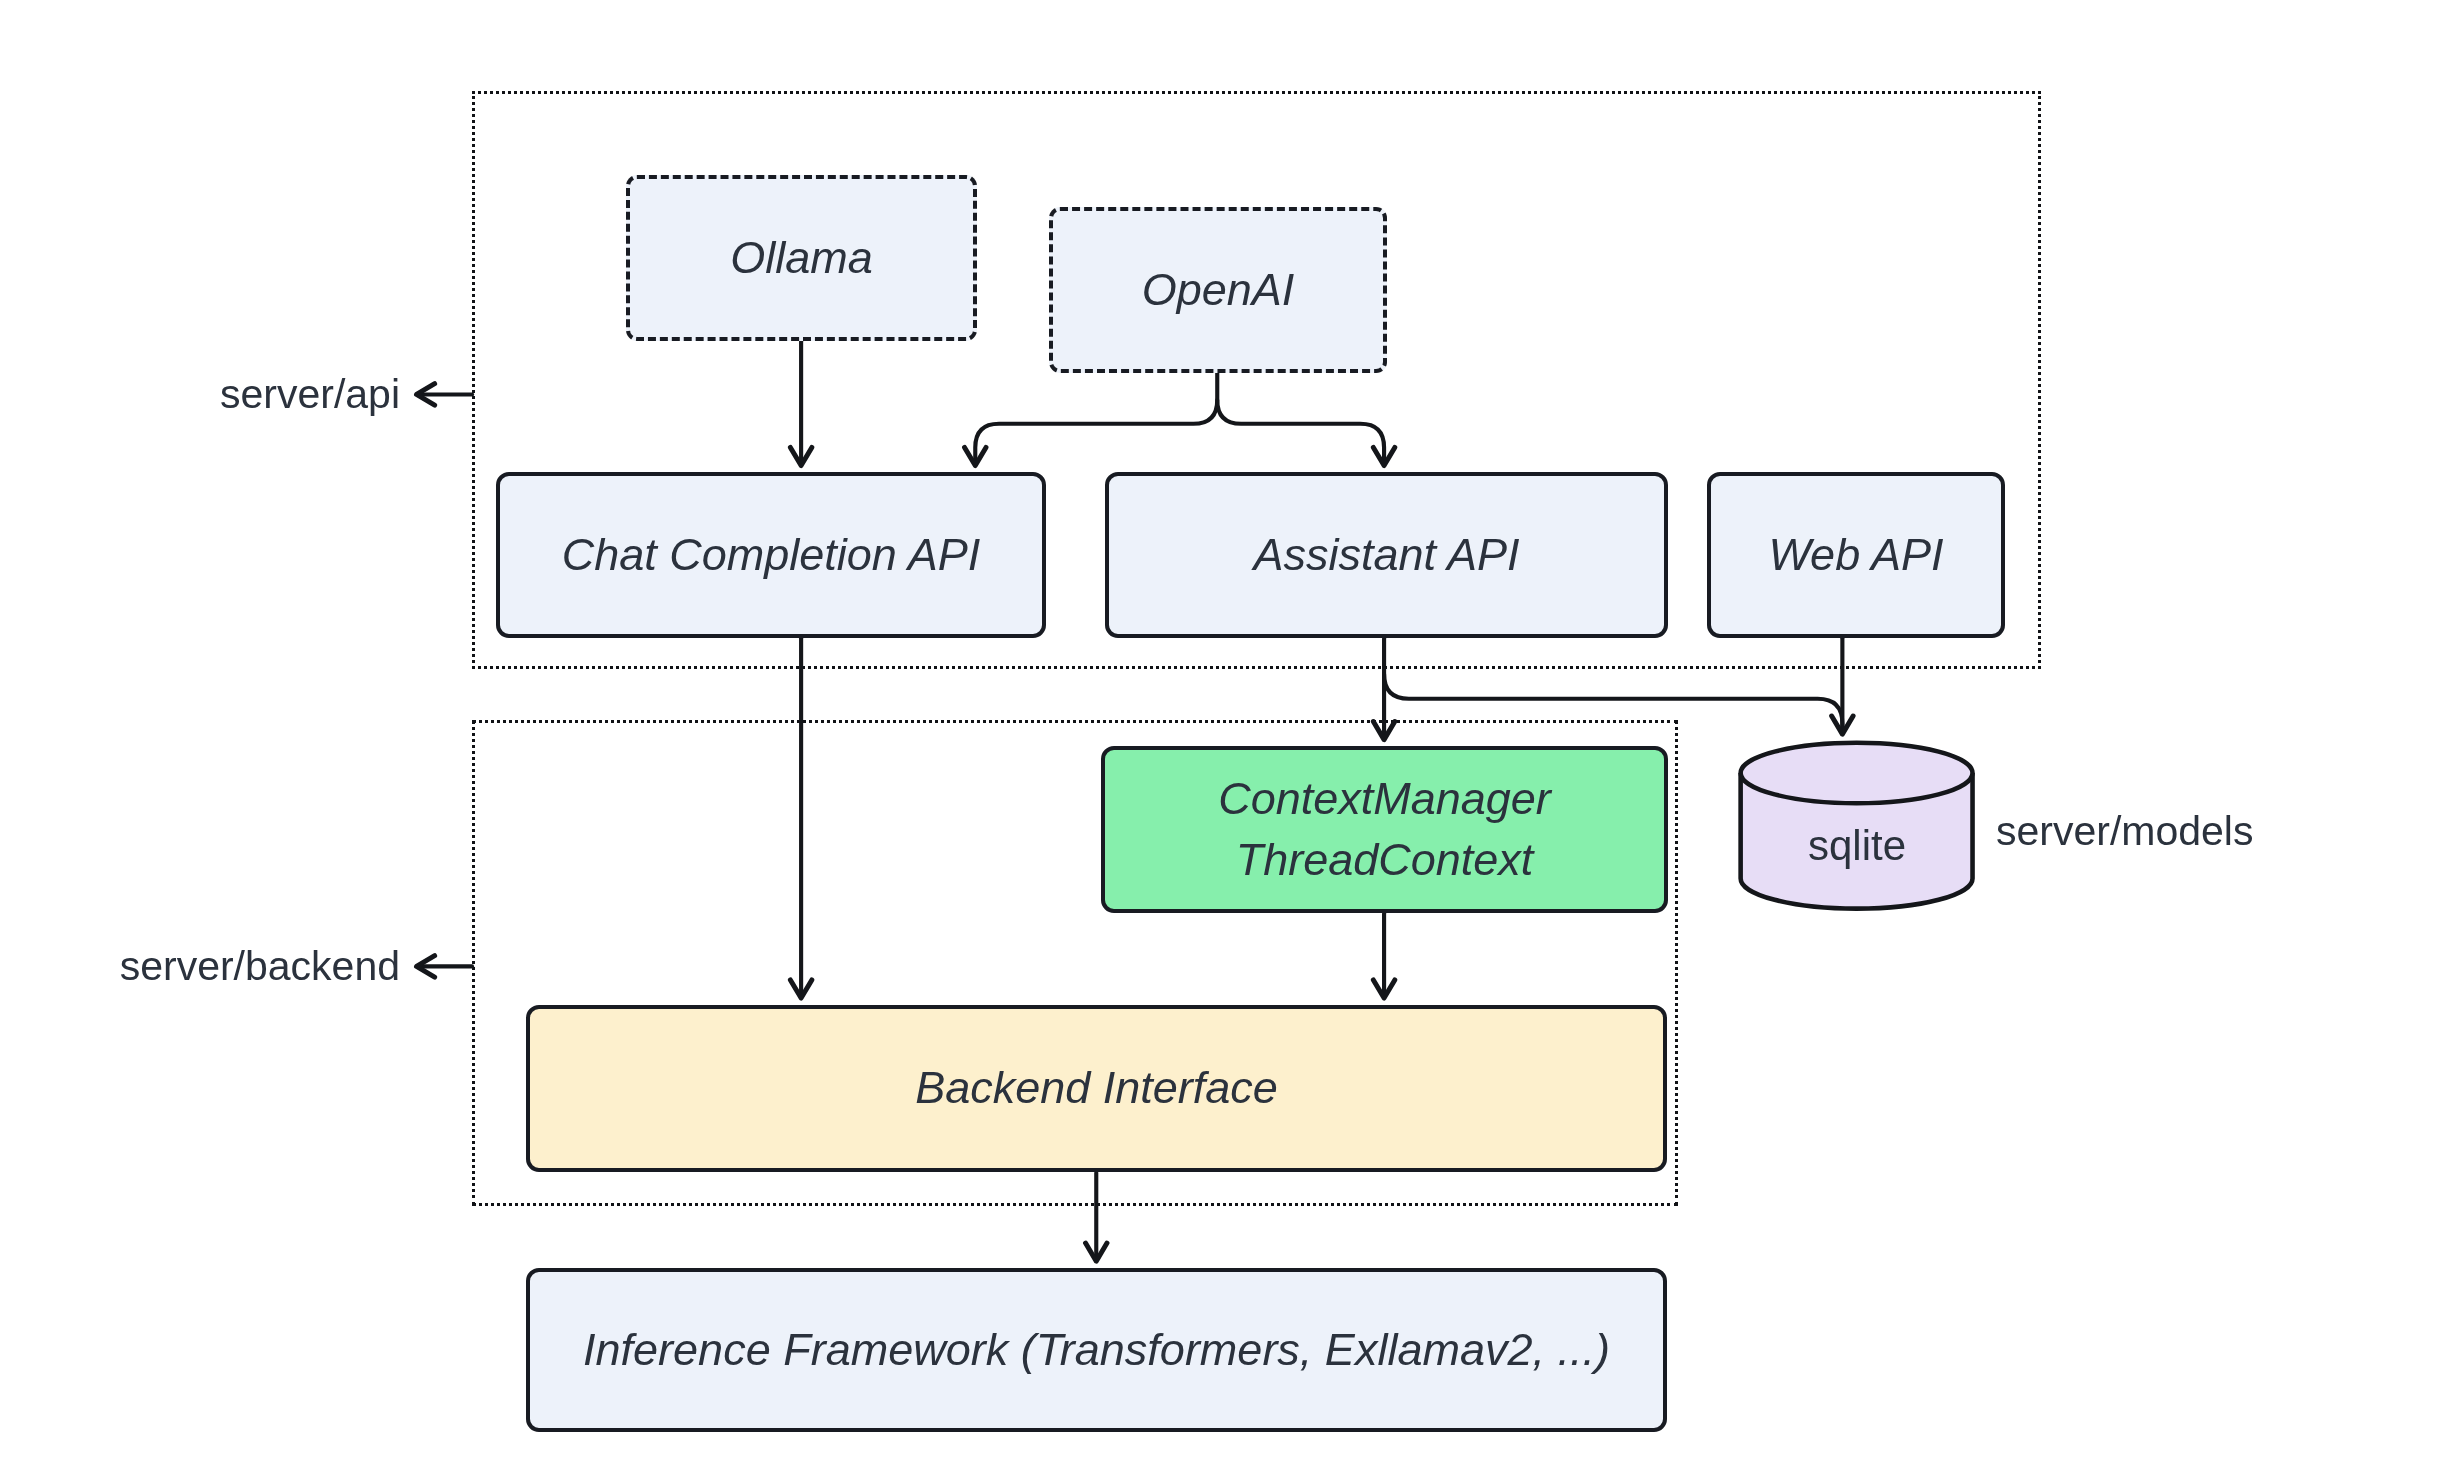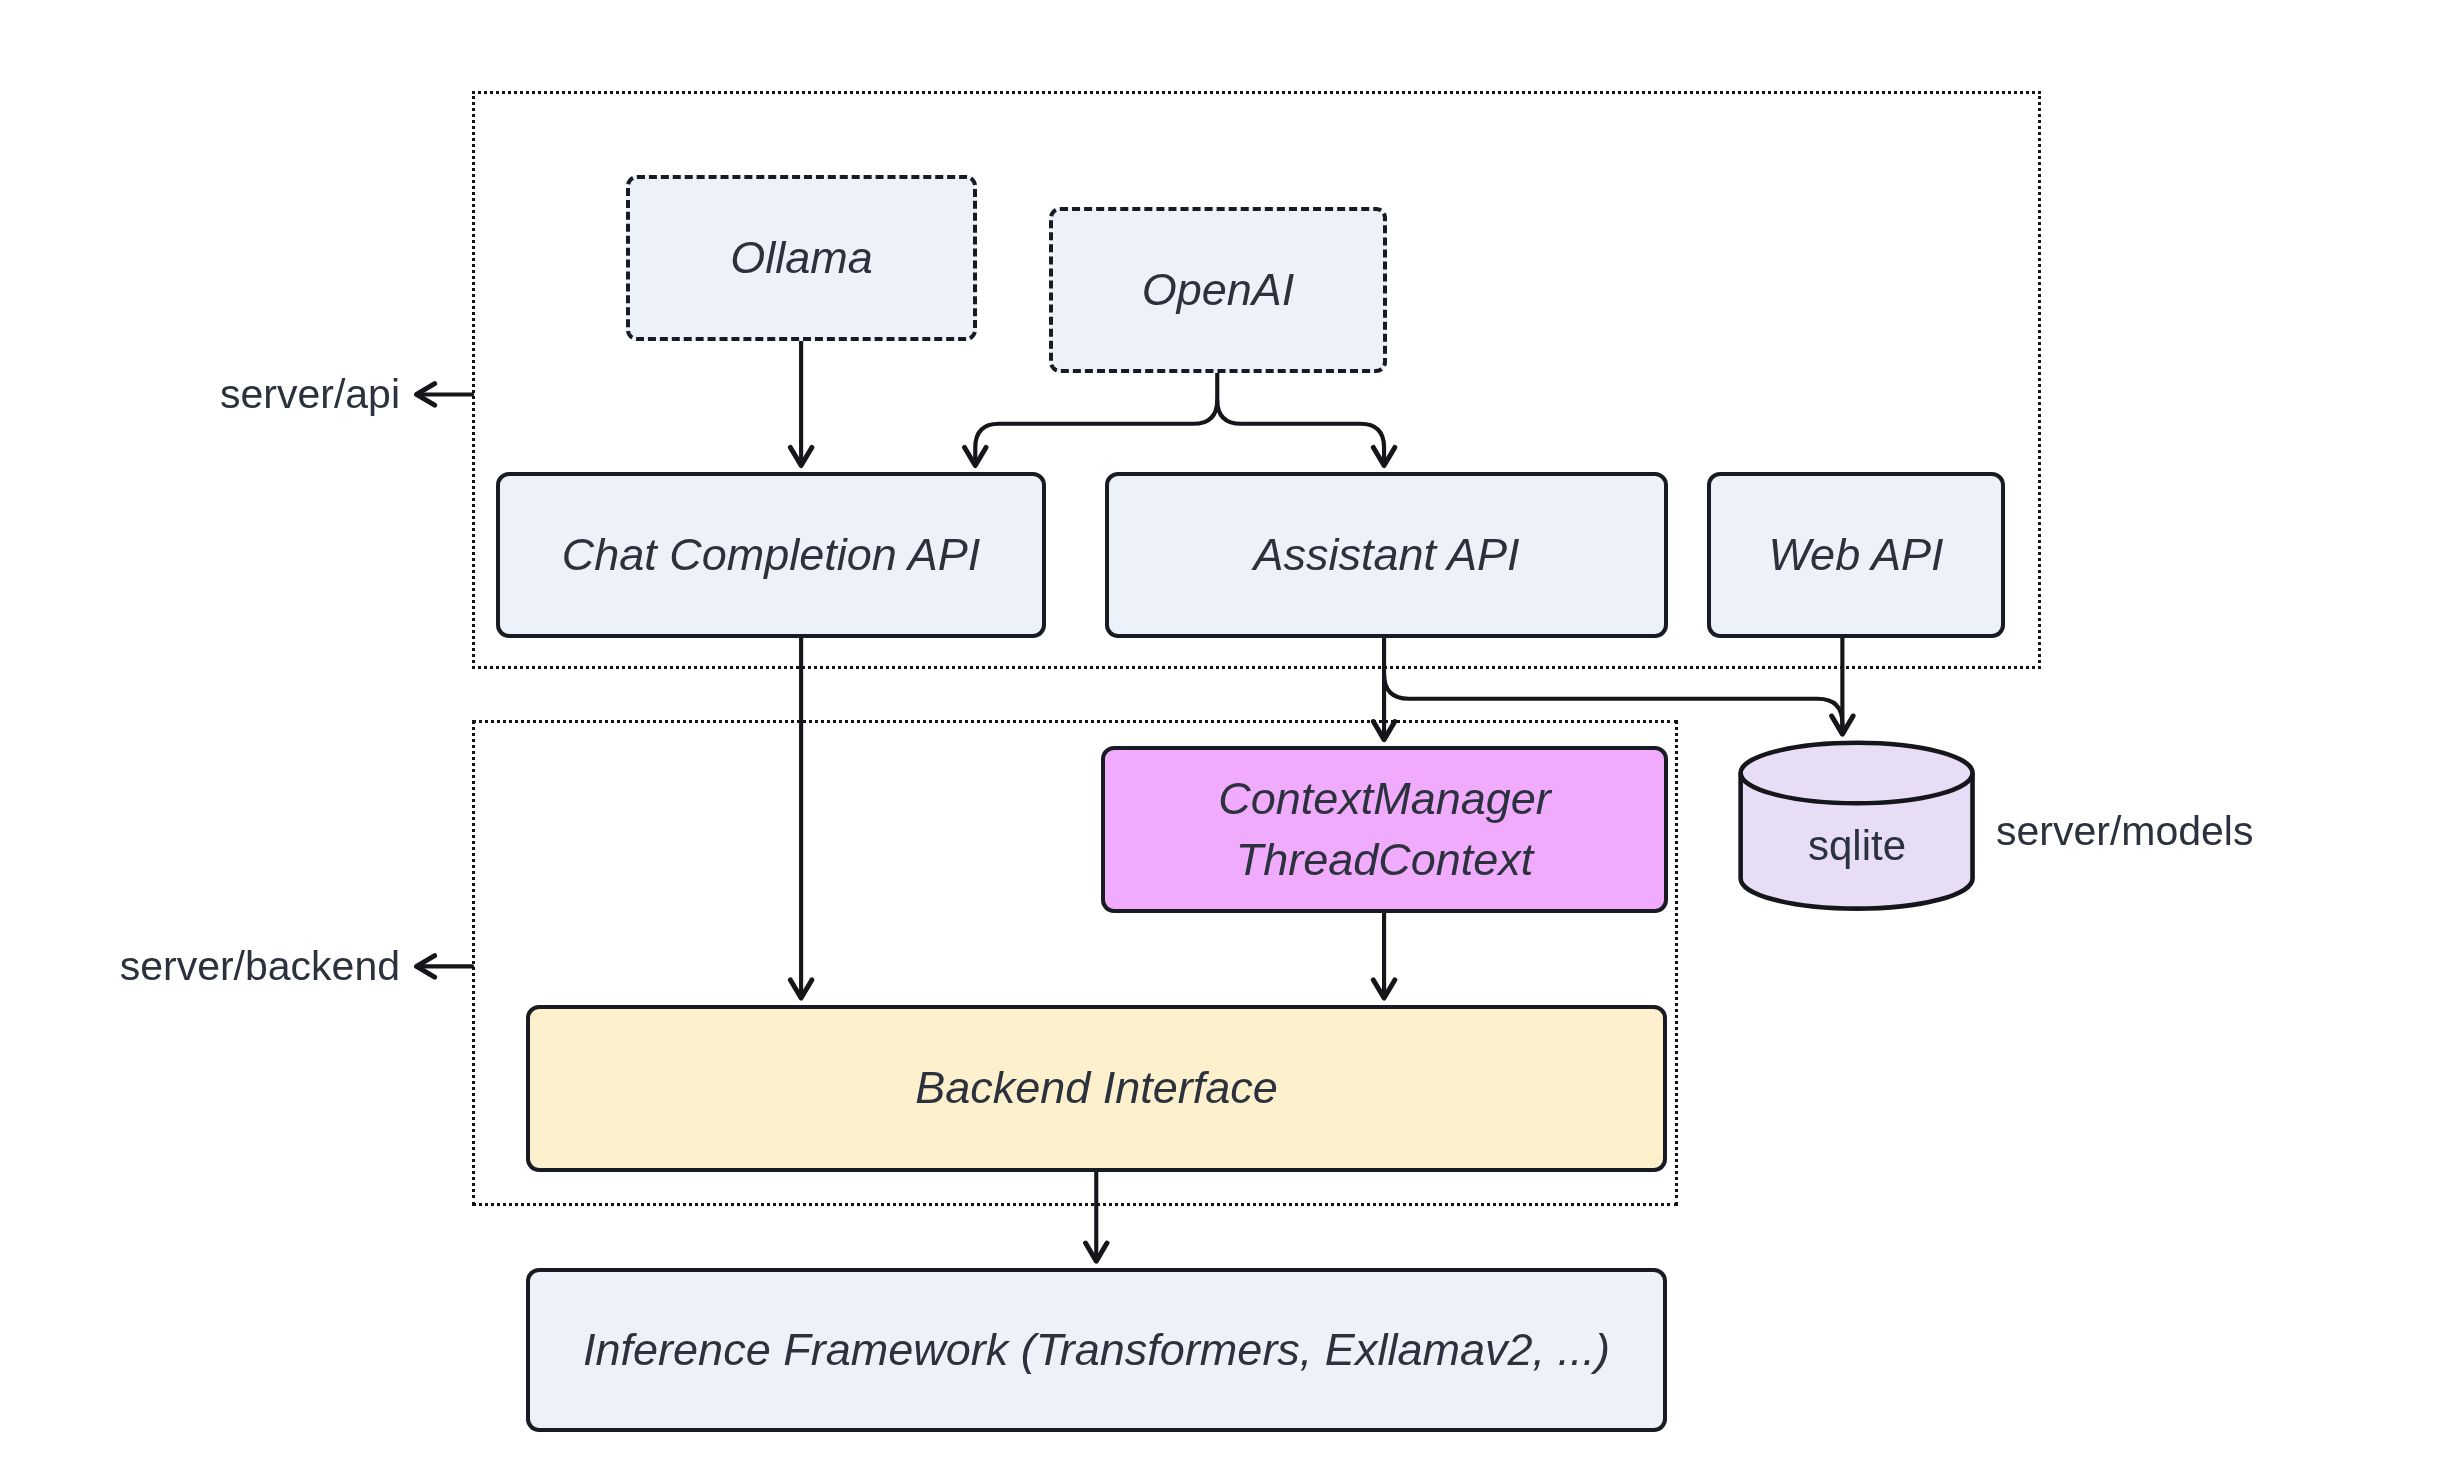--- a/index.html
+++ b/index.html
@@ -28,21 +28,21 @@
     align-items:center;
     justify-content:center;
     text-align:center;
     font-size:45px;
     line-height:1.35;
     color:#2b323d;
     z-index:3;
     font-style:italic;
   }
   .node.dashed{border-style:dashed;border-radius:11px;}
-  .node.green{background:#f0abfc;flex-direction:column;}
+  .node.green{background:#86efac;flex-direction:column;}
   .node.yellow{background:#fdf0cd;}
   .side-label{
     position:absolute;
     font-size:41px;
     line-height:55px;
     color:#2b323d;
     z-index:3;
     white-space:nowrap;
   }
   .side-label.right-align{text-align:right;}

